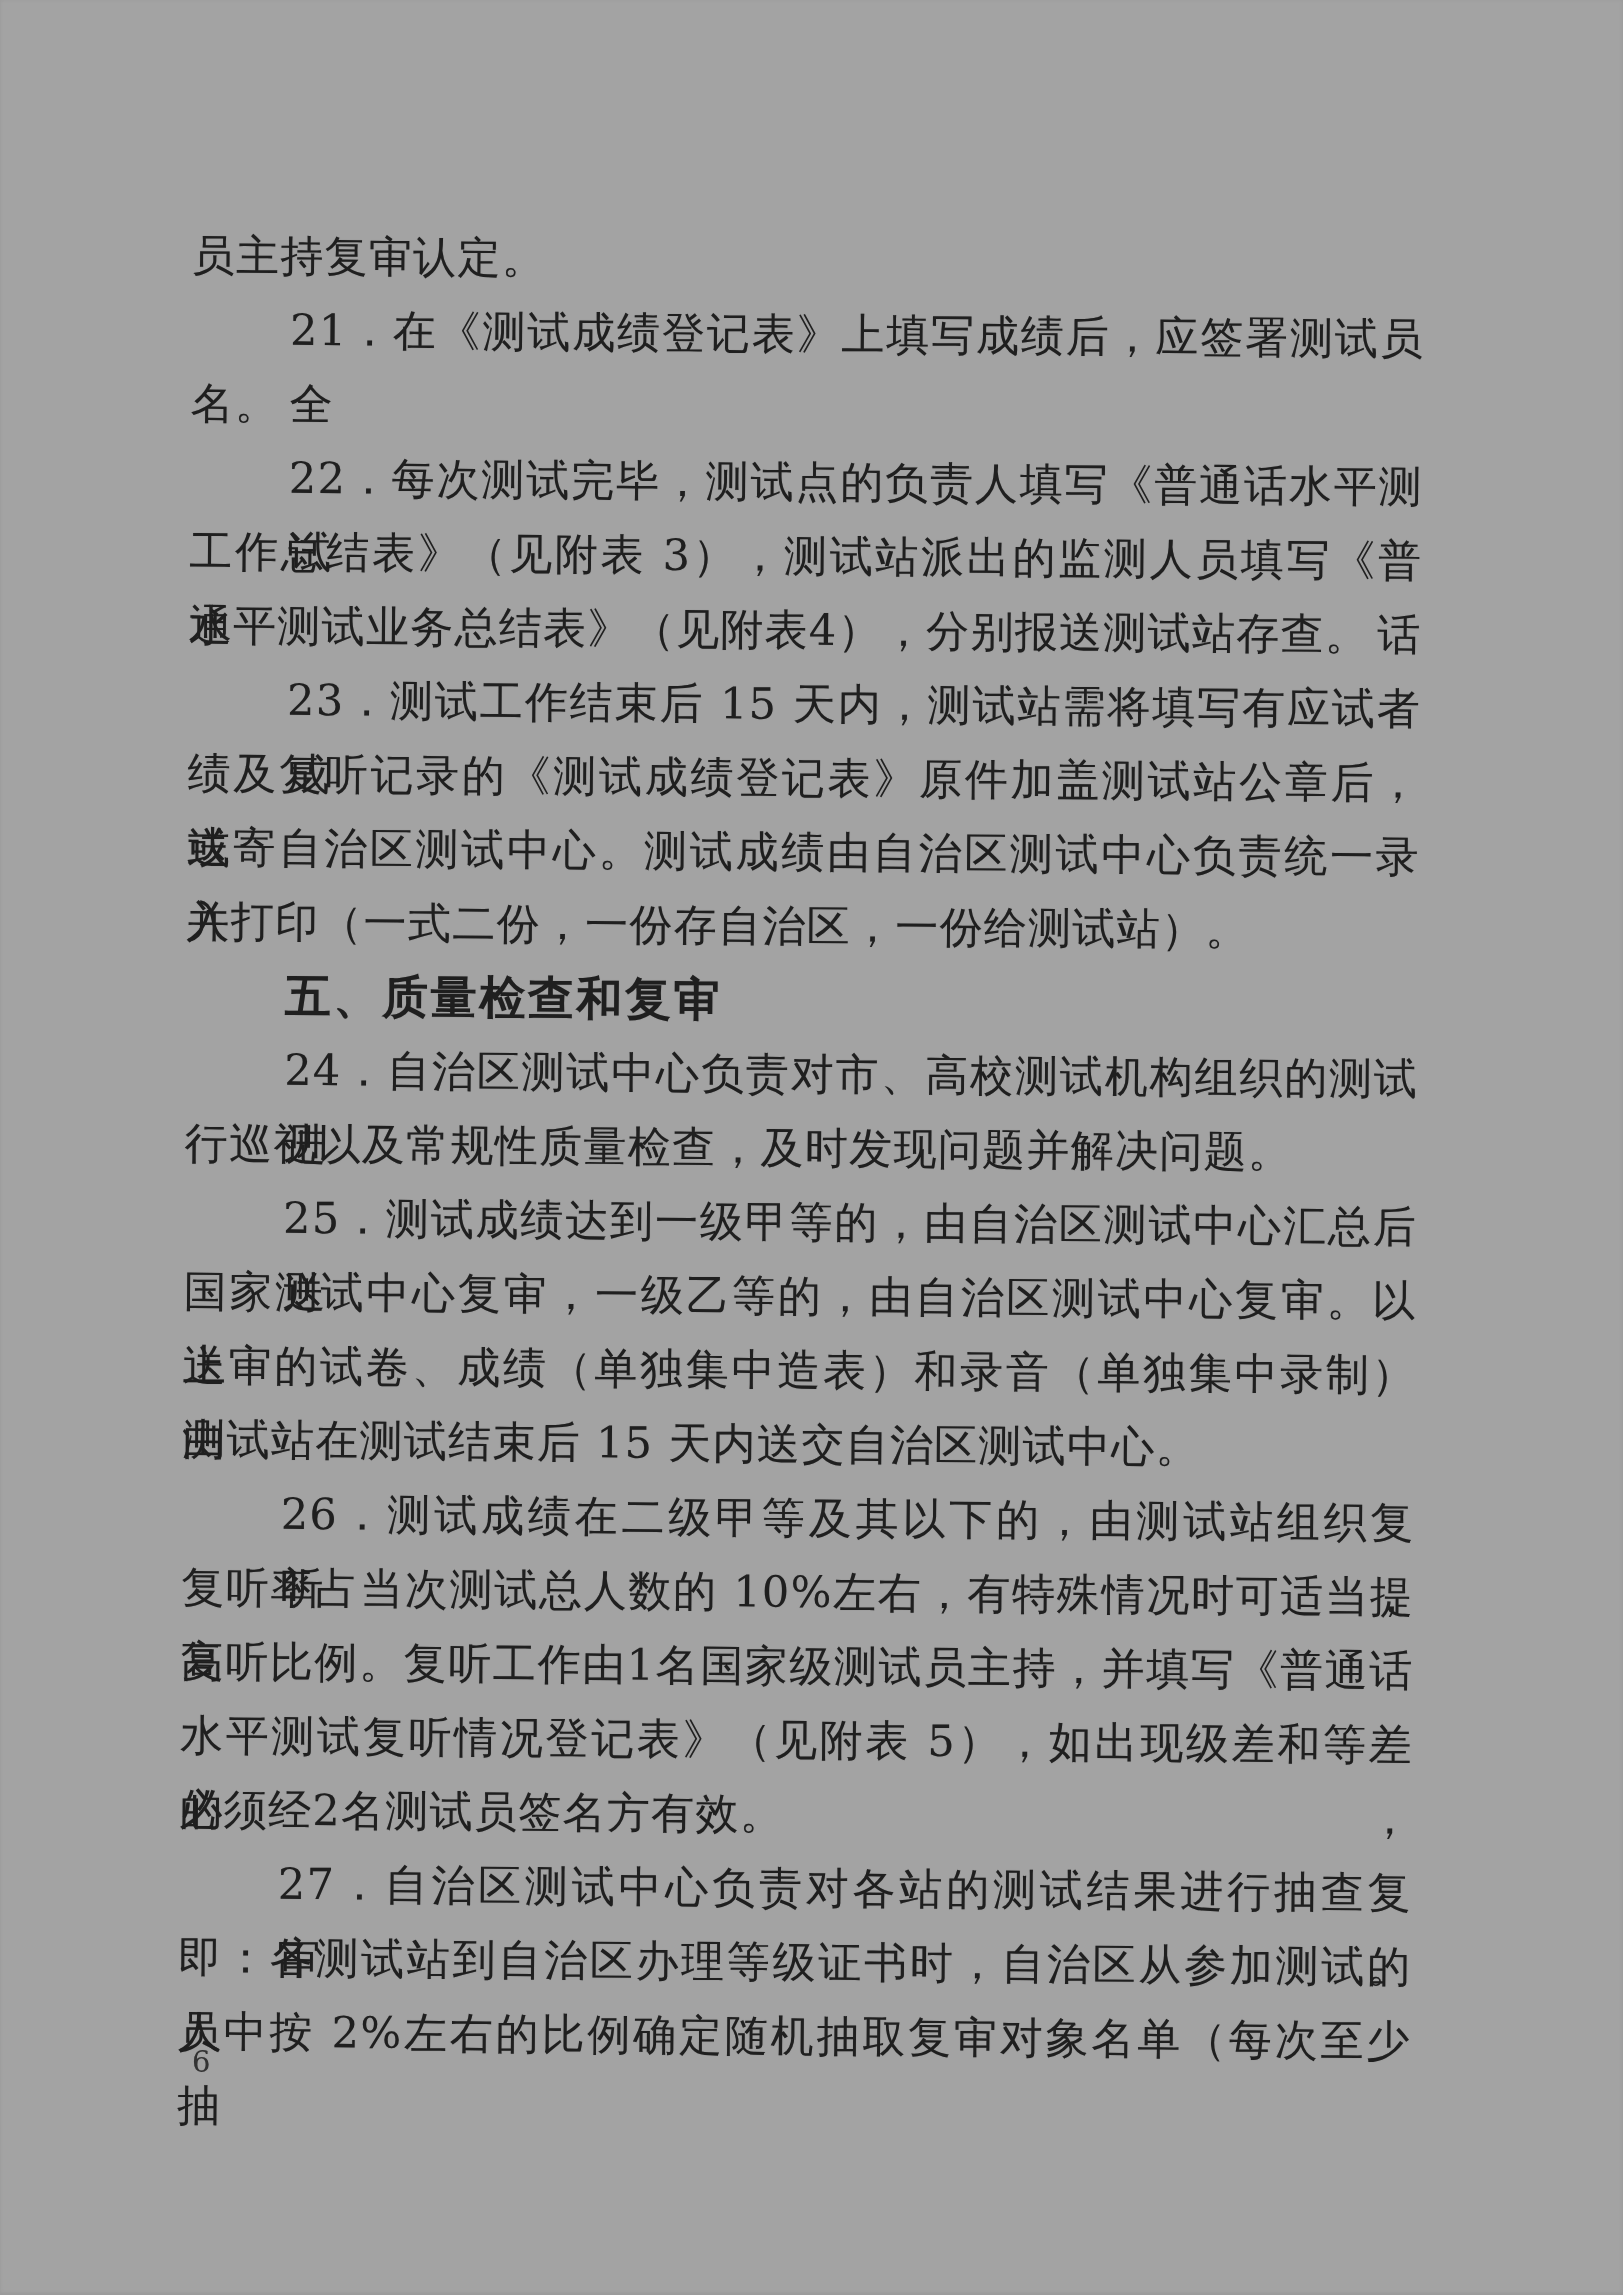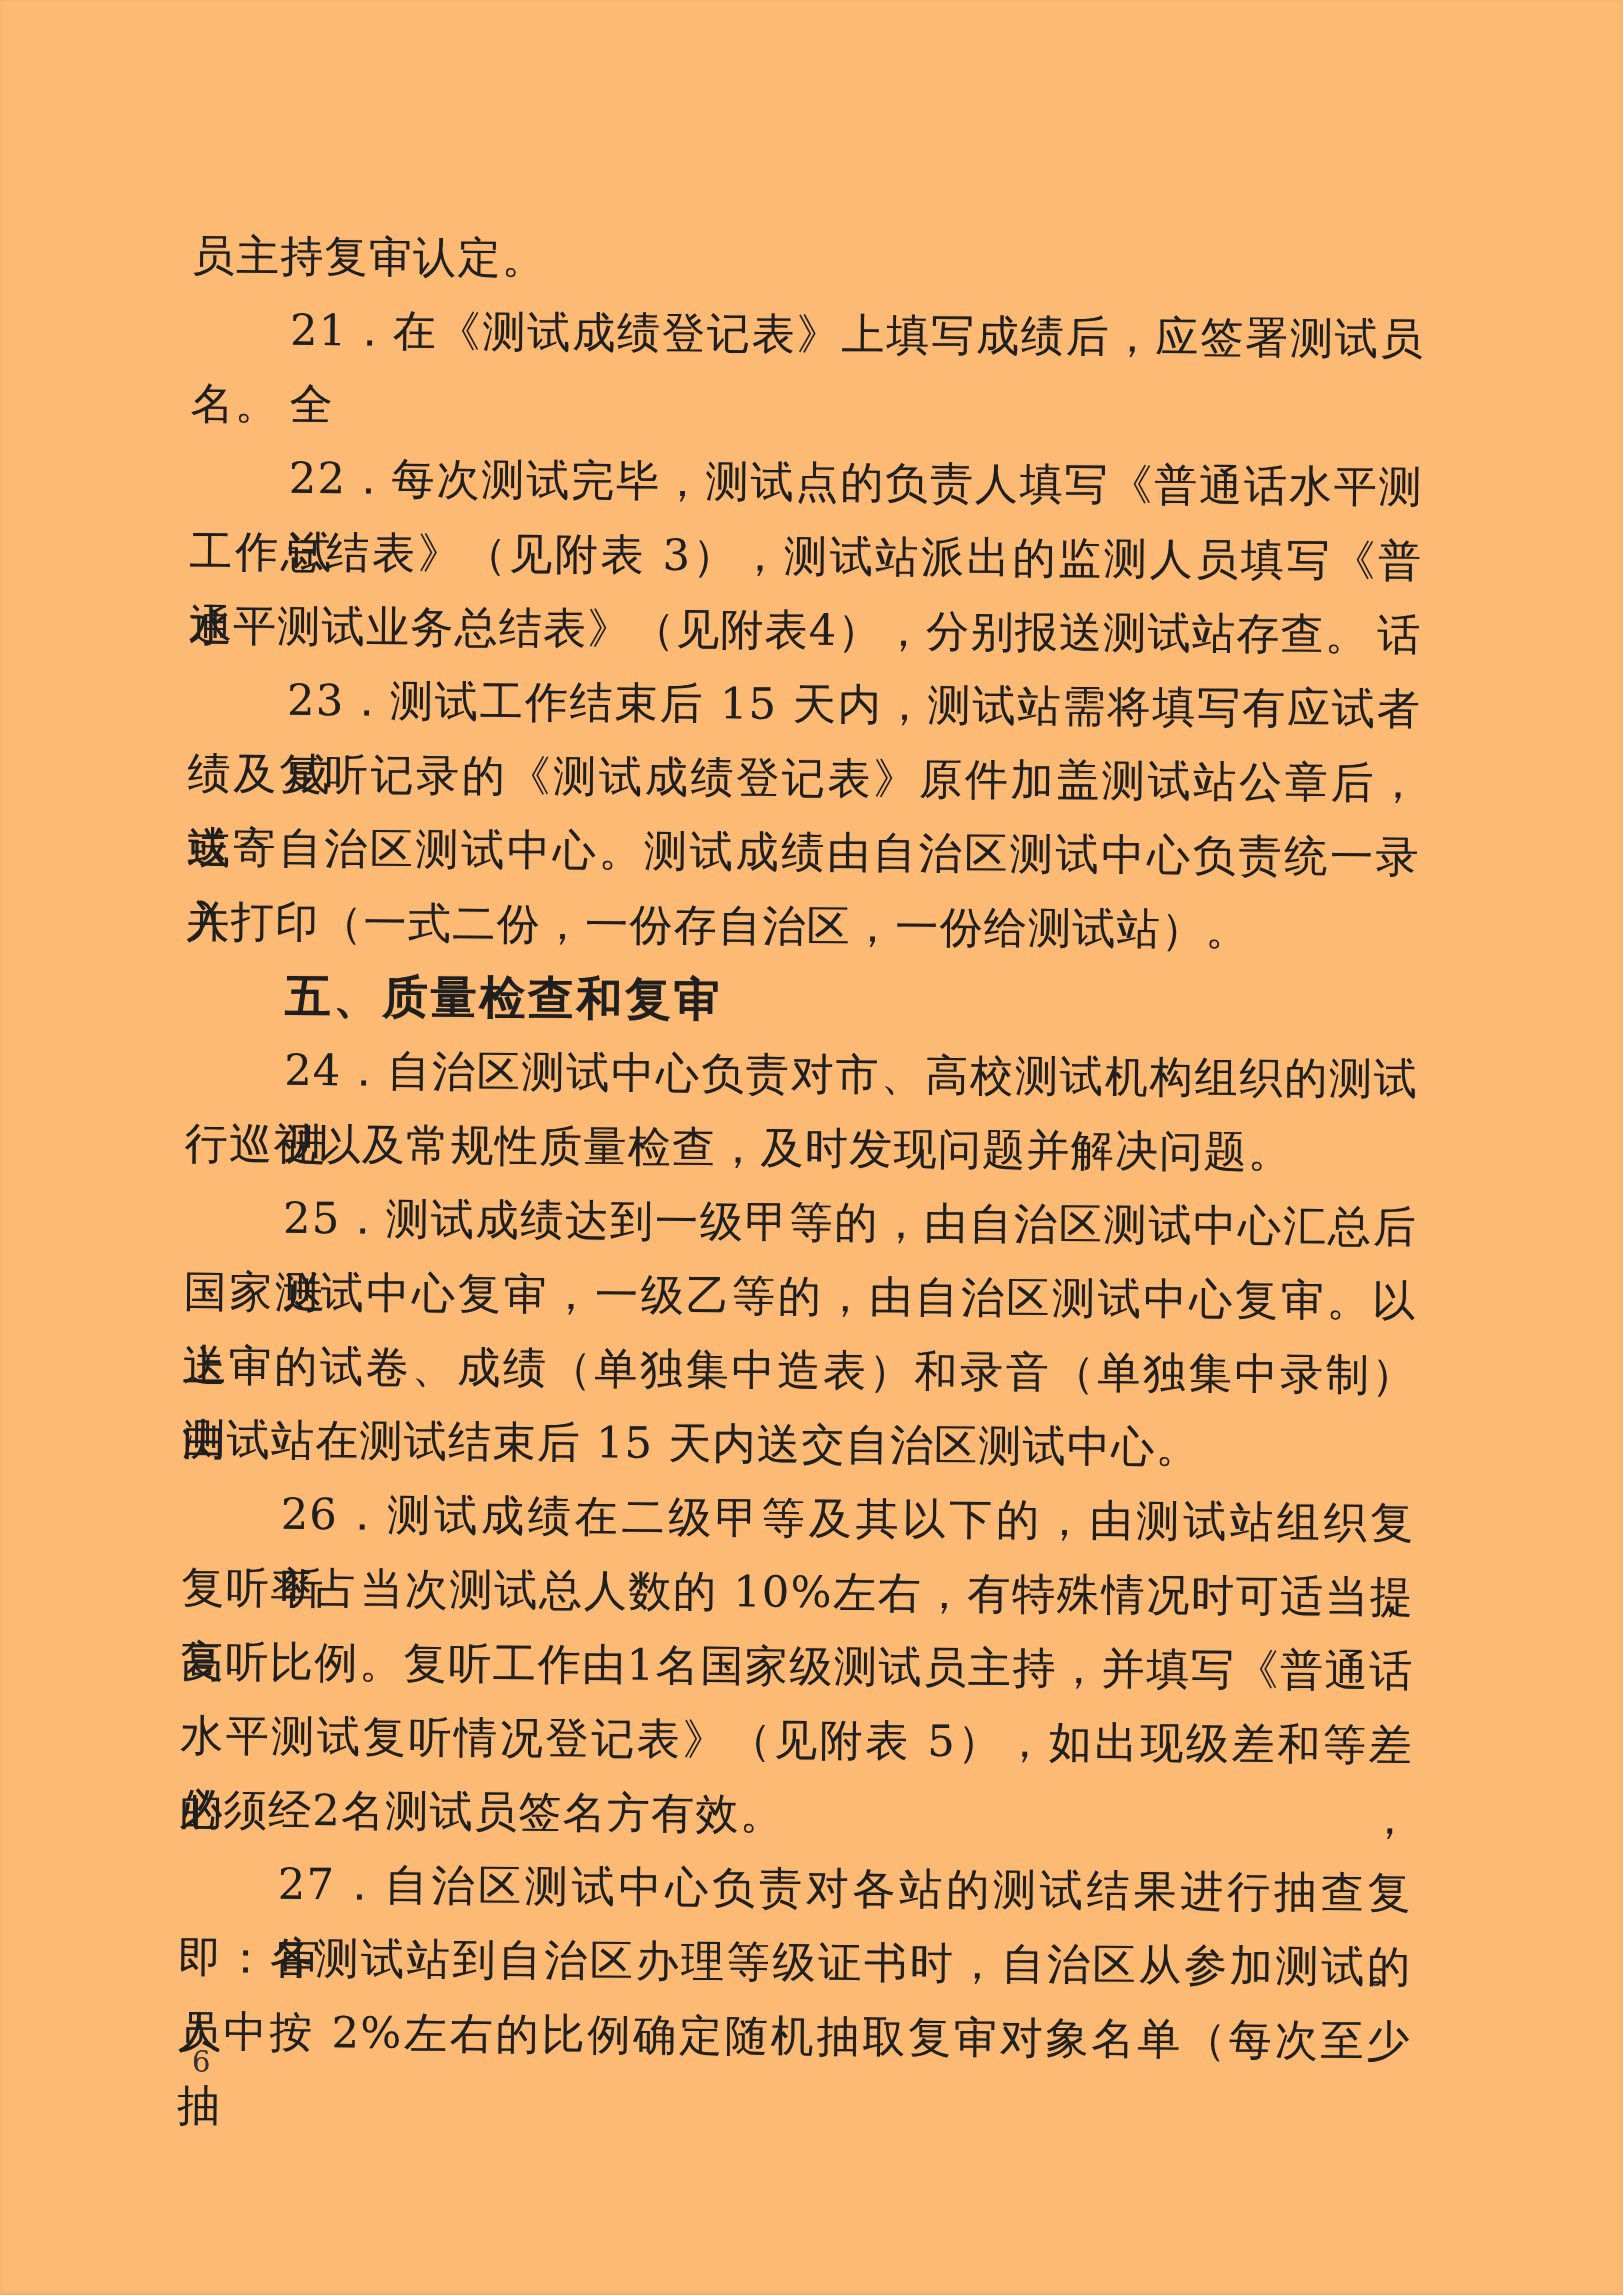--- a/index.html
+++ b/index.html
@@ -1,20 +1,20 @@
 <!DOCTYPE html>
 <html style="font-size:10.5px"><head>
 <meta charset="utf-8">
 <style>
   html,body{margin:0;padding:0;background:#ffffff;}
   .page{
     position:relative;
     width:1624px;
     height:2295px;
-    background:#fdba74;
+    background:#a3a3a3;
     overflow:hidden;
     font-family:"DejaVu Serif","Liberation Serif",serif;
   }
   
   .page::after{
     content:"";
     position:absolute;
     inset:0;
     pointer-events:none;
     box-shadow:inset 0 -2px 4px rgba(0,0,0,0.05), inset -2px 0 4px rgba(0,0,0,0.03);

